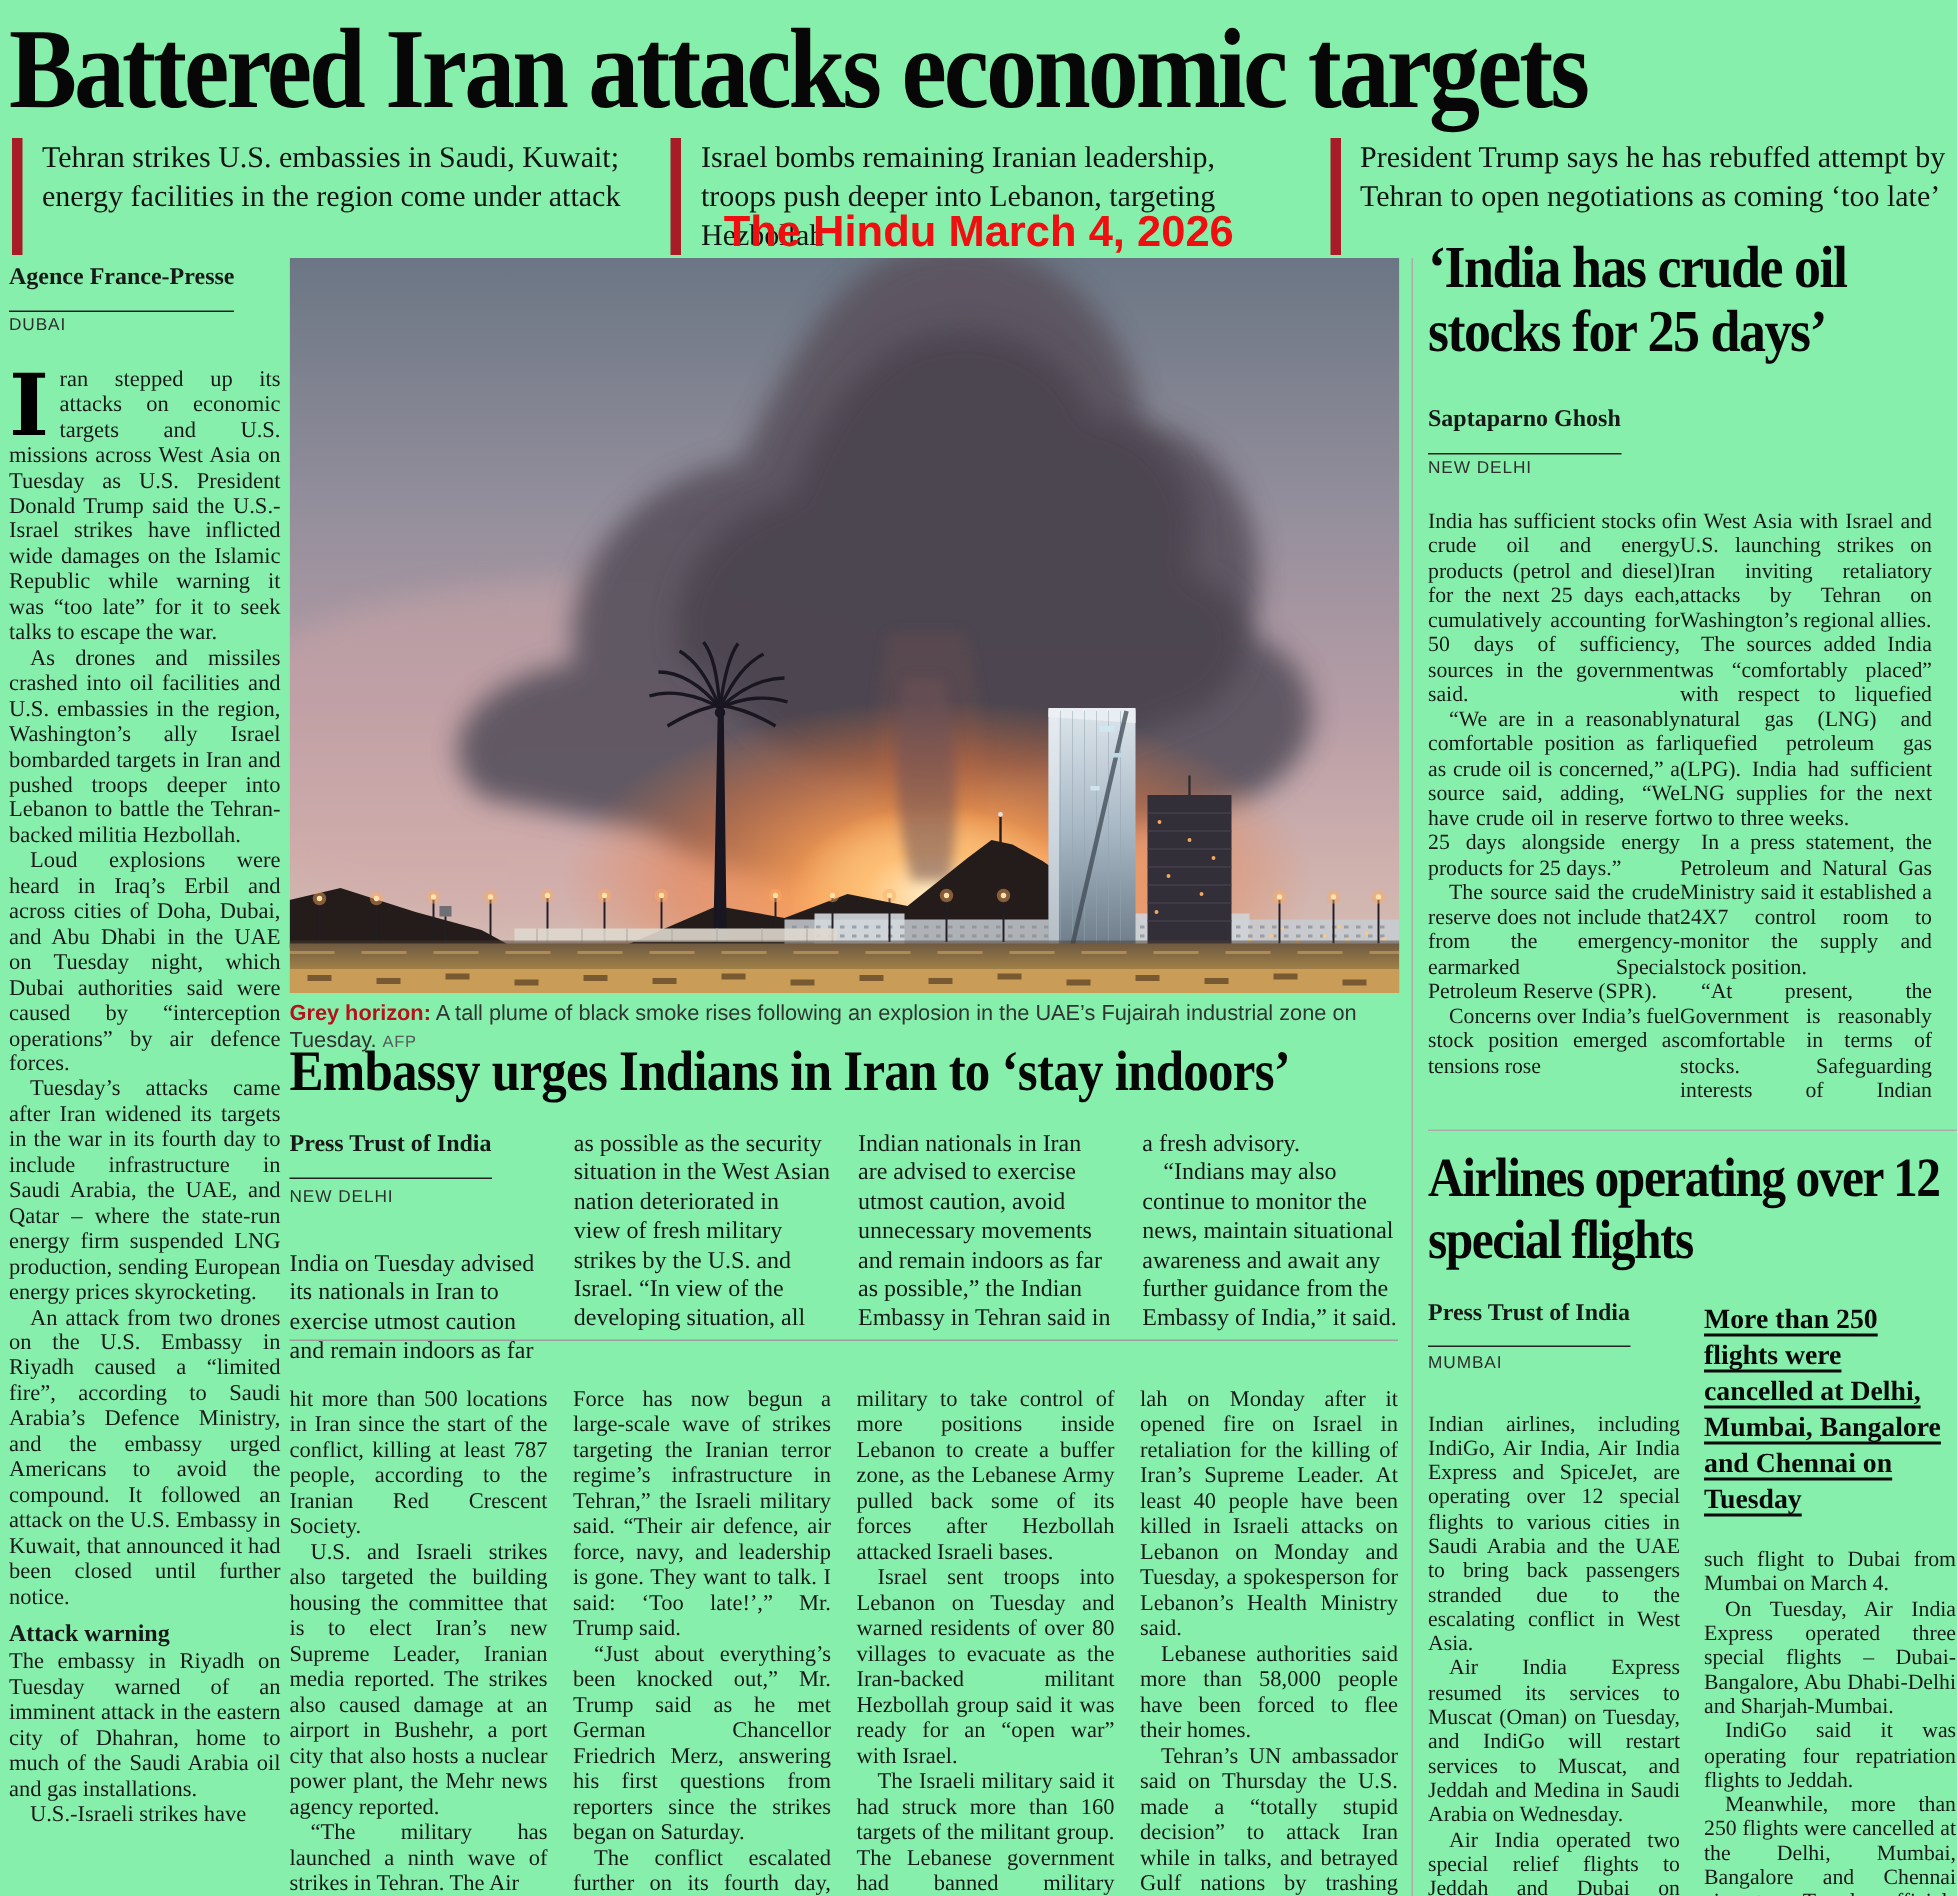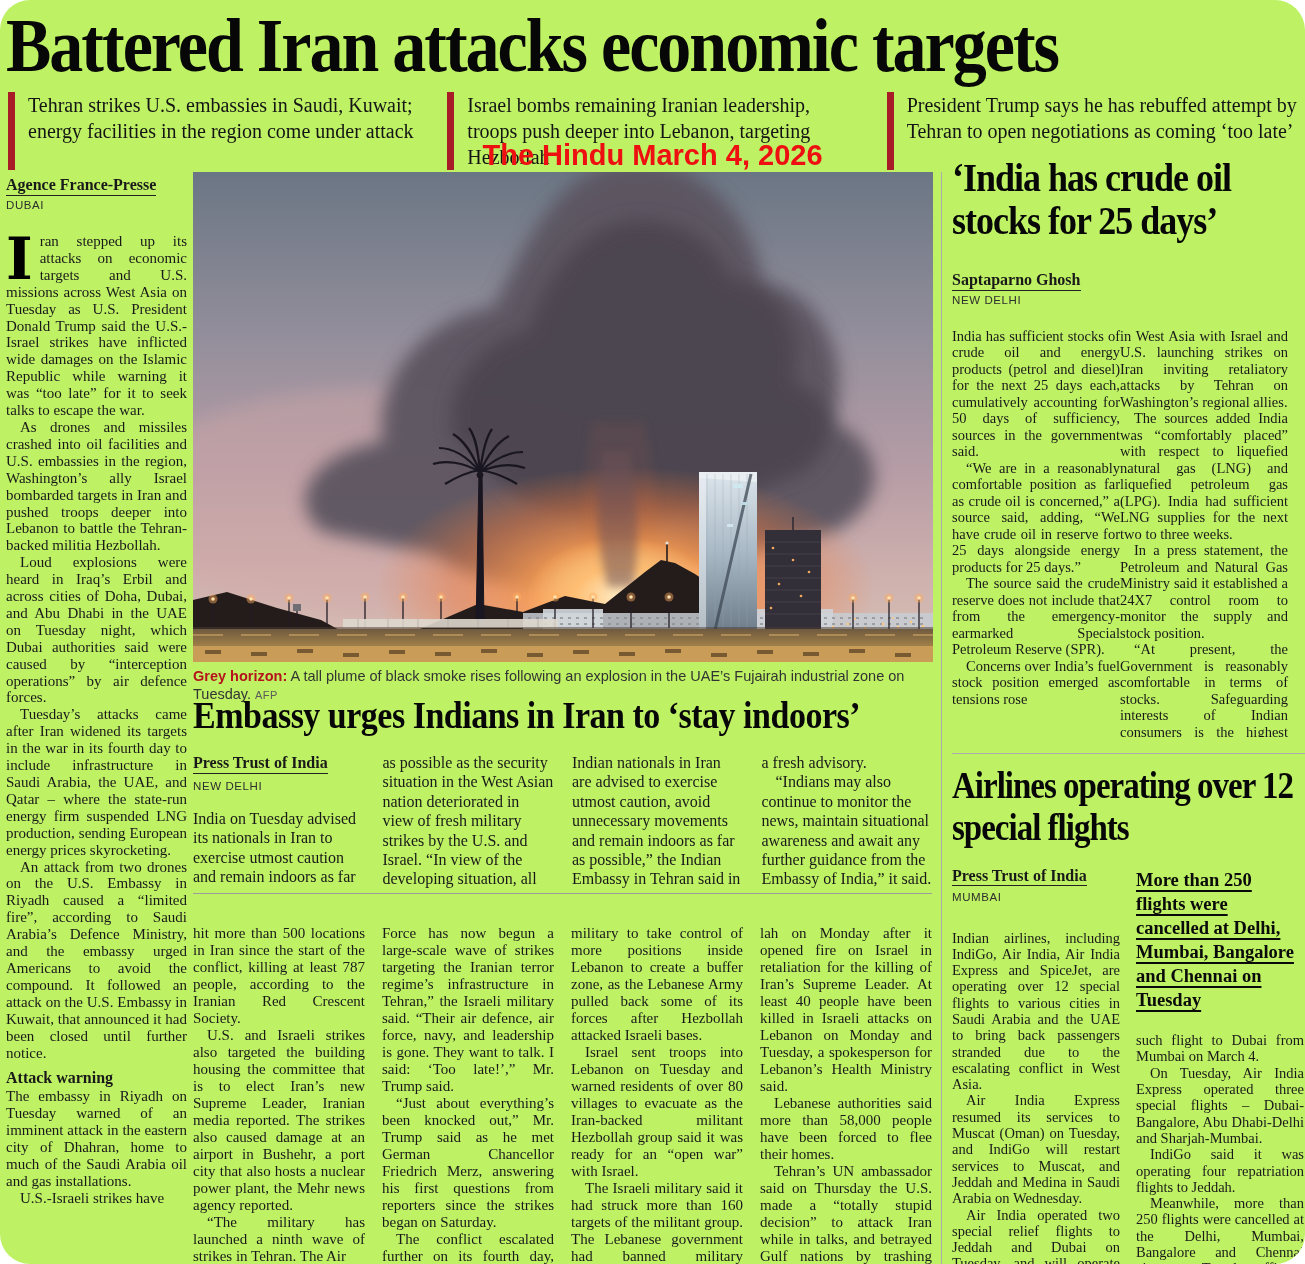--- a/index.html
+++ b/index.html
@@ -1,37 +1,37 @@
 <!DOCTYPE html>
 <html><head>
 <meta charset="utf-8">
 <style>
   * { margin:0; padding:0; box-sizing:border-box; }
   html,body { background:#ffffff; }
   .page {
-    position:relative; width:1305px; height:1264px; background:#bef264;
-    color:#191919; font-family:"Liberation Serif", serif; overflow:hidden;border-radius:30px;
+    position:relative; width:1305px; height:1264px; background:#86efac;
+    color:#191919; font-family:"Liberation Serif", serif; overflow:hidden;
   }
   
   .main-headline {
     position:absolute; left:6px; top:2px; width:1296px; white-space:nowrap;
     font-size:68px; font-weight:bold; letter-spacing:-2px; color:#070707;
     transform:scaleY(1.12); transform-origin:left top;
   }
   .deck { position:absolute; left:8px; top:92px; width:1290px; display:flex; gap:28px; }
   .deck-item { flex:1; display:flex; }
   .deck-bar { width:7px; background:#a81c28; margin-right:13px; flex:0 0 7px; }
   .deck-text { font-size:20px; line-height:1.3; color:#141414; }
   .edition-date {
     position:absolute; left:0; top:139px; width:100%; text-align:center;
     font-family:"Liberation Sans", sans-serif; font-weight:bold; font-size:29px; color:#ee1010;
   }
   
   .byline { font-weight:bold; font-size:16px; }
-  .byline span { display:inline-block; border-bottom:1.5px solid #222; padding-bottom:1px; }
+  .byline span { display:inline-block; border-bottom:1.5px solid #222; padding-bottom:13px; }
   .location { font-family:"Liberation Sans", sans-serif; font-size:11.5px; letter-spacing:.6px; color:#2e2e2e; margin-top:3px; }
   .jp p { text-indent:14px; }
   .jp p.nind, .jp p.cont { text-indent:0; }
   
   .col-afp { position:absolute; left:6px; top:176px; width:181px; }
   .afp-body { margin-top:22px; font-size:15px; line-height:16.9px; text-align:justify; }
   .dropcap {
     float:left; font-family:"DejaVu Serif", serif; font-weight:bold; color:#000;
     font-size:57px; line-height:45px; padding:3px 7px 0 0;
   }
@@ -45,21 +45,21 @@
   .cap-label { color:#b5121b; font-weight:bold; }
   .credit { color:#5a5a5a; font-size:11px; letter-spacing:.4px; }
   
   .embassy-headline {
     position:absolute; left:193px; top:694px; width:740px; white-space:nowrap;
     font-size:34px; font-weight:bold; letter-spacing:-0.5px; color:#070707;
     transform:scaleY(1.12); transform-origin:left top;
   }
   .embassy-intro { position:absolute; left:193px; top:753px; width:740px; display:flex; gap:18px; }
   .icol { width:172px; font-size:16px; line-height:19.4px; text-align:left; }
-  .icol .body-start { margin-top:12px; }
+  .icol .body-start { margin-top:24px; }
   .icol p.ind { text-indent:14px; }
   .center-rule { position:absolute; left:193px; top:893px; width:739px; height:1px; background:#9c9c9c; }
   .embassy-body { position:absolute; left:193px; top:905px; width:740px; height:359px; display:flex; gap:17px; overflow:hidden; }
   .bcol { width:172px; font-size:15px; line-height:17px; text-align:justify;margin-top:20px; }
   
   .v-rule { position:absolute; left:941px; top:172px; width:1px; height:1092px; background:#ababab; }
   .right-top { position:absolute; left:952px; top:157px; width:353px; height:580px; overflow:hidden; }
   .rt-headline {
     font-size:36px; font-weight:bold; line-height:1.08; letter-spacing:-1px; color:#070707;
     transform:scaleY(1.1); transform-origin:left top;

